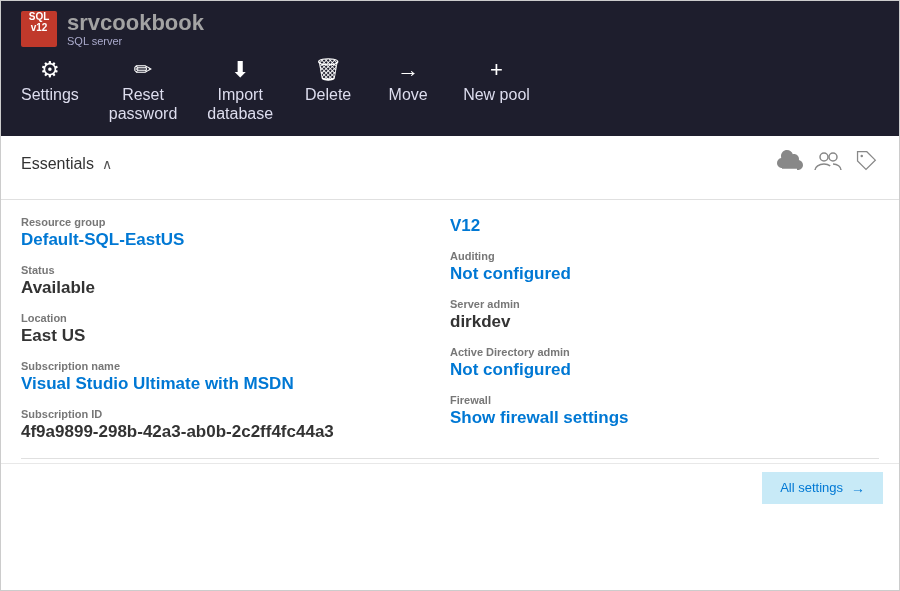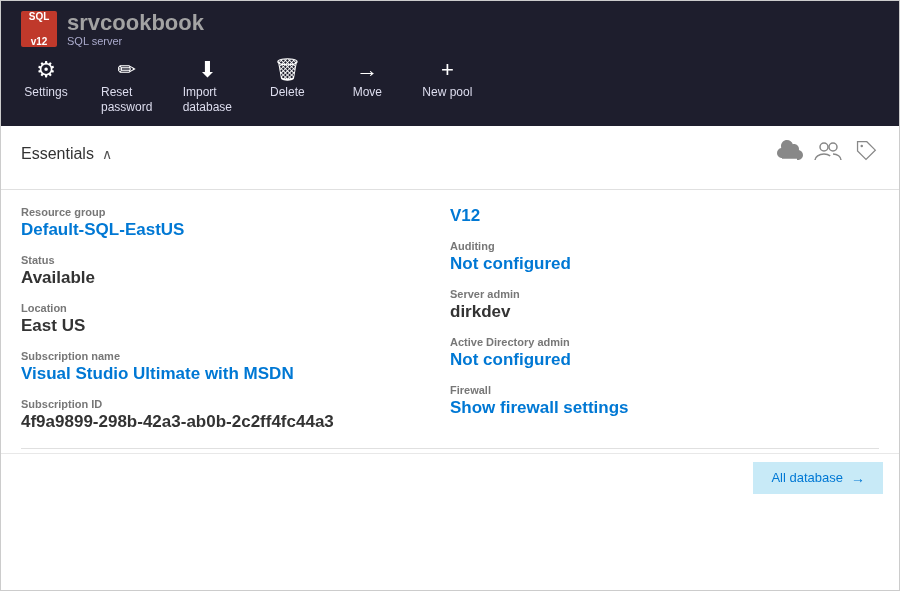--- a/index.html
+++ b/index.html
@@ -37,21 +37,21 @@
     .sql-badge {
       background: #c0392b;
       color: white;
       font-size: 10px;
       font-weight: bold;
       width: 36px;
       height: 36px;
       display: flex;
       flex-direction: column;
       align-items: center;
-      justify-content: space-between;
+      justify-content: flex-start;
       border-radius: 2px;
       line-height: 1.1;
     }
     .title-text h1 {
       color: #a3a3a3;
       font-size: 22px;
       font-weight: 700;
       line-height: 1.1;
     }
     .title-text p {
@@ -70,21 +70,22 @@
       gap: 4px;
       cursor: pointer;
       color: #ffffff;
       min-width: 50px;
     }
     .toolbar-btn .icon-wrap {
       font-size: 22px;
       line-height: 1;
     }
     .toolbar-btn .btn-label {
-      font-size: 12px;
+      font-size: 16px;
+      text-align: center;
       color: #ddddee;
       line-height: 1.2;
     }
     
     .main-content {
       background: #ffffff;
       flex: 1;
       padding: 0;
     }
     
@@ -315,19 +316,19 @@
         </div>
 
       </div>
 
     </div>
 
     <hr class="divider-h">
 
     <div class="all-settings-row">
       <button class="all-settings-btn">
-        <span>All database </span>
+        <span>All settings </span>
         <span class="chevron-right">→</span>
       </button>
     </div>
 
   </div>
 </div>
 
 </body></html>

